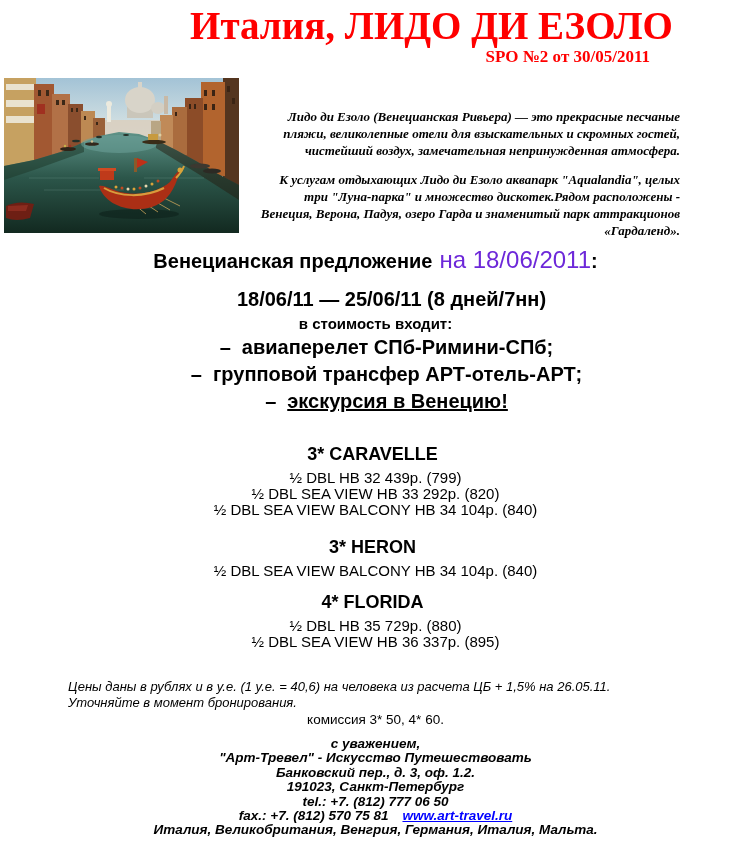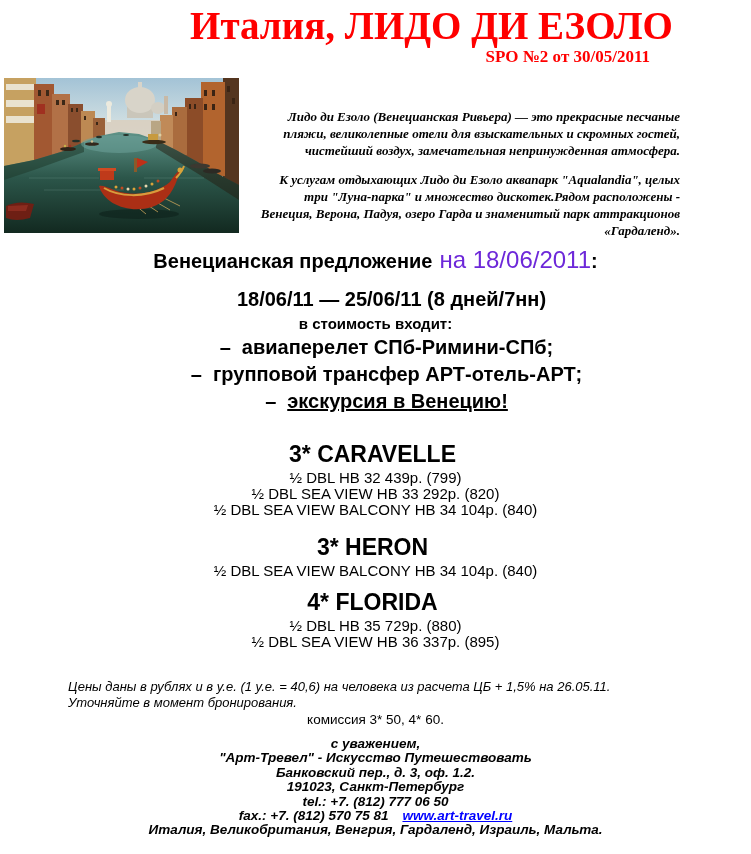--- a/index.html
+++ b/index.html
@@ -32,21 +32,21 @@
   .includes-label{position:absolute;top:315px;left:0;right:0;text-align:center;
          font-weight:bold;font-size:15px;}
   .includes{position:absolute;top:334px;left:0;right:0;text-align:center;padding-left:22px;
          font-weight:bold;font-size:20px;}
   .inc-row{line-height:27px;}
   .dash{margin-right:11px;}
   .u{text-decoration:underline;}
 
   
   .hotel{position:absolute;left:0;right:0;text-align:center;}
-  .hotel-name{font-weight:bold;font-size:23px;line-height:26px;margin:0 6px 3px 0;}
+  .hotel-name{font-weight:bold;font-size:18px;line-height:26px;margin:0 6px 3px 0;}
   .rate{font-size:15px;line-height:16px;}
   #hotel0{top:441px;} #hotel1{top:534px;} #hotel2{top:589px;}
 
   
   .footnote{position:absolute;top:679px;left:68px;width:600px;
             font-style:italic;font-size:13px;line-height:16px;}
   .commission{position:absolute;top:712px;left:0;right:0;text-align:center;font-size:13.5px;}
 
   
   .signature{position:absolute;top:737px;left:0;right:0;text-align:center;
@@ -220,17 +220,17 @@
   <div class="footnote">Цены даны в рублях и в у.е. (1 у.е. = 40,6) на человека из расчета ЦБ + 1,5% на 26.05.11. Уточняйте в момент бронирования.</div>
   <div class="commission">комиссия 3* 50, 4* 60.</div>
 
   <div class="signature">
     <div class="sig-line">с уважением,</div>
     <div class="sig-line">"Арт-Тревел" - Искусство Путешествовать</div>
     <div class="sig-line">Банковский пер., д. 3, оф. 1.2.</div>
     <div class="sig-line">191023, Санкт-Петербург</div>
     <div class="sig-line">tel.: +7. (812) 777 06 50</div>
     <div class="sig-line"><span>fax.: +7. (812) 570 75 81</span><a class="site-link" href="#">www.art-travel.ru</a></div>
-    <div class="sig-line">Италия, Великобритания, Венгрия, Гардаленд, Израиль, Мальта.</div>
+    <div class="sig-line">Италия, Великобритания, Венгрия, Германия, Италия, Мальта.</div>
     <div class="sig-line">Прием в Санкт-Петербурге, Москве.</div>
   </div>
 
 </div>
 
 </body></html>

